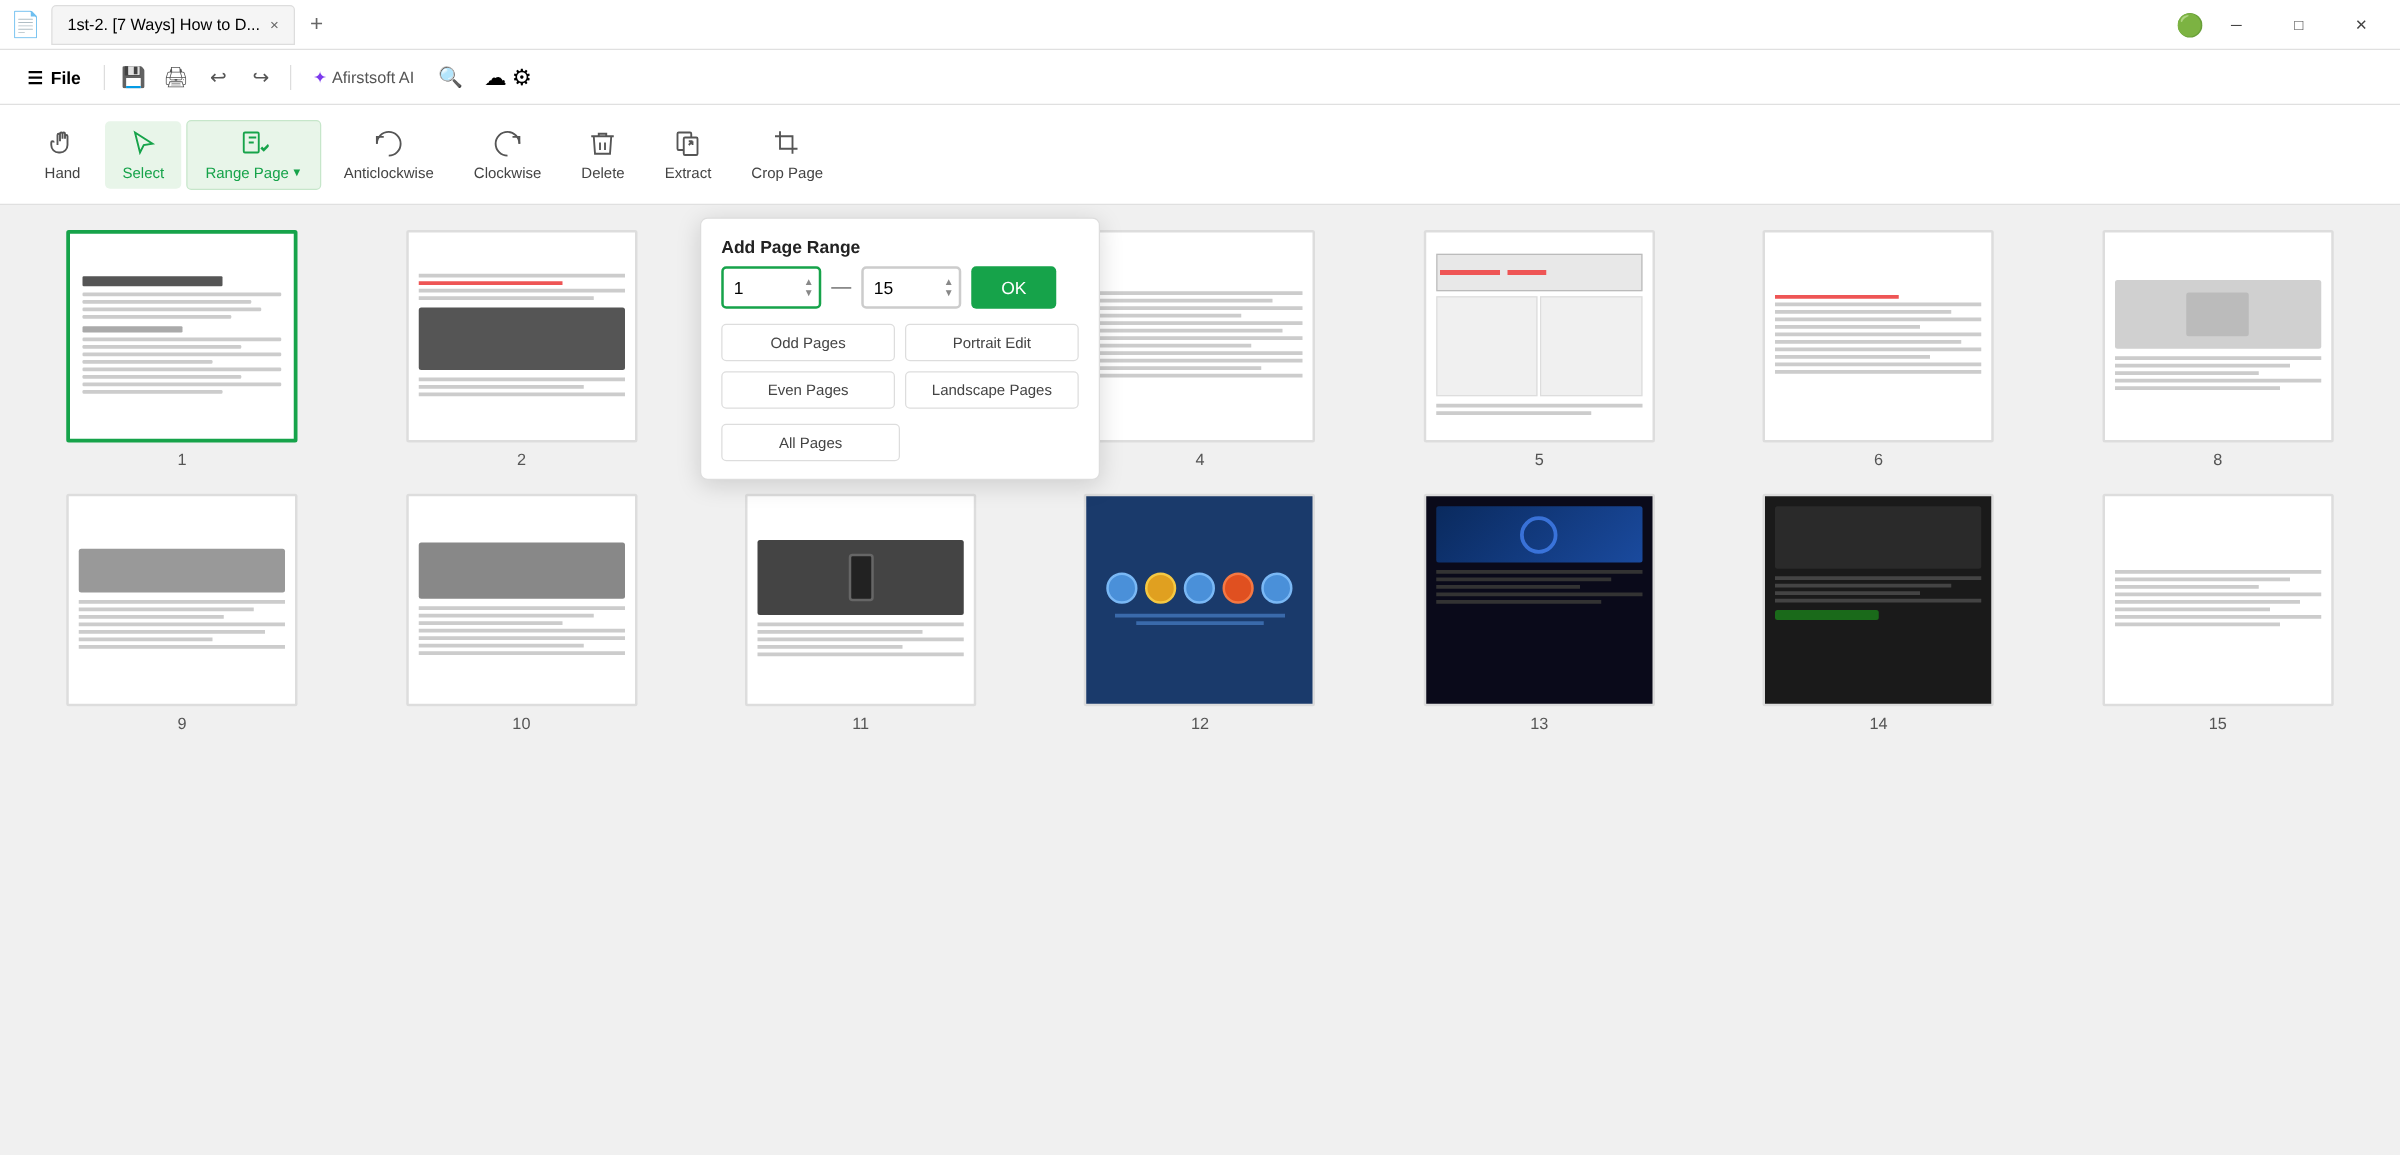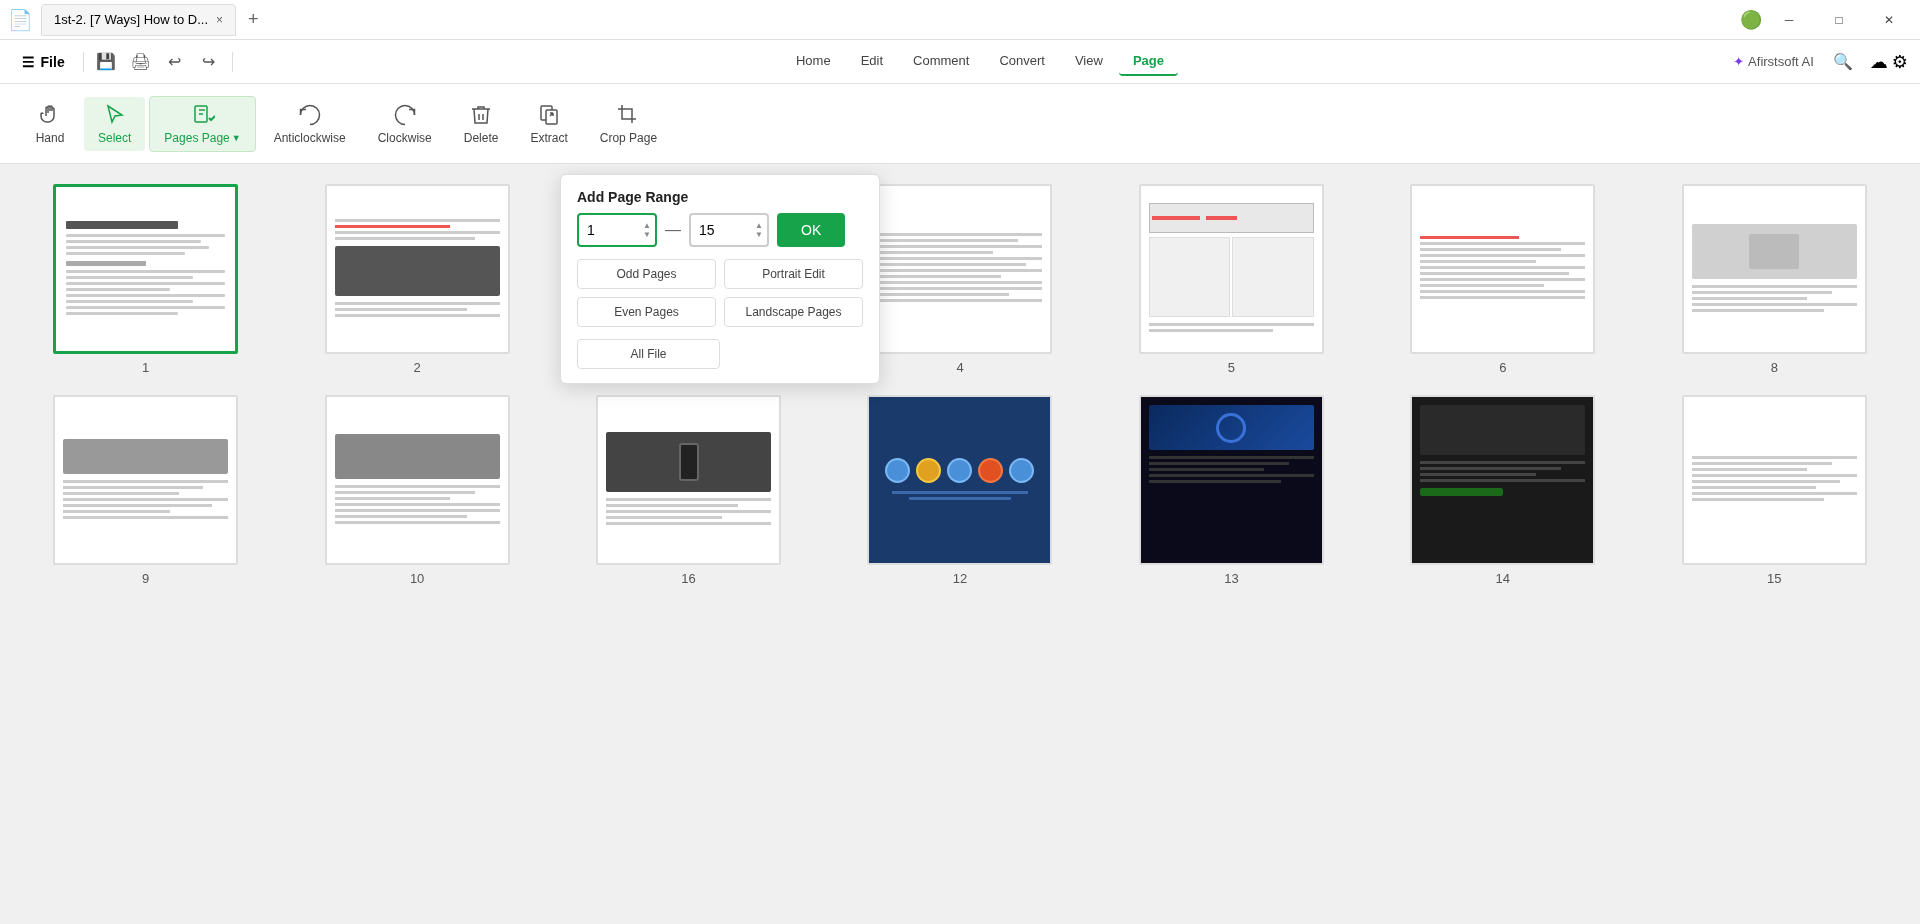--- a/index.html
+++ b/index.html
@@ -244,28 +244,20 @@
     <span>☰</span>
     <span>File</span>
   </div>
   <div class="menu-divider-v"></div>
   <div class="menu-icon-btn">💾</div>
   <div class="menu-icon-btn">🖨</div>
   <div class="menu-icon-btn">↩</div>
   <div class="menu-icon-btn">↪</div>
   <div class="menu-divider-v"></div>
 
-  <div style="flex:1; display:flex; justify-content:center; gap:2px;">
-    <div class="nav-tab">Home</div>
-    <div class="nav-tab">Edit</div>
-    <div class="nav-tab">Comment</div>
-    <div class="nav-tab">Convert</div>
-    <div class="nav-tab">View</div>
-    <div class="nav-tab active">Page</div>
-  </div>
 
   <div class="ai-btn">
     <span style="color:#7c3aed;">✦</span>
     <span>Afirstsoft AI</span>
   </div>
   <div class="search-icon-btn">🔍</div>
   <div style="display:flex;gap:4px;margin-left:8px;">
     <span style="font-size:18px;">☁</span>
     <span style="font-size:18px; cursor:pointer;">⚙</span>
   </div>
@@ -287,21 +279,21 @@
     <span>Select</span>
   </div>
 
   <div class="tool-btn-select-page">
     <svg width="24" height="24" viewBox="0 0 24 24" fill="none" stroke="#16a34a" stroke-width="1.5">
       <rect x="4" y="3" width="12" height="16" rx="1"></rect>
       <path d="M8 7h6M8 11h4"></path>
       <path d="M18 15l2 2 4-4" stroke="#16a34a" stroke-width="2"></path>
     </svg>
     <div style="display:flex;align-items:center;gap:2px;">
-      <span>Pages Page</span>
+      <span>Range Page</span>
       <span style="font-size:9px;">▼</span>
     </div>
   </div>
 
   <div class="tool-btn">
     <svg viewBox="0 0 24 24" fill="none" stroke="#555" stroke-width="1.5">
       <path d="M2.5 12A9.5 9.5 0 1 1 12 21.5"></path>
       <path d="M2.5 12V6.5H8"></path>
     </svg>
     <span>Anticlockwise</span>
@@ -513,21 +505,21 @@
           <div style="height:60px;background:#444;margin-bottom:6px;border-radius:2px;display:flex;align-items:center;justify-content:center;">
             <div style="width:20px;height:38px;background:#222;border-radius:3px;border:2px solid #666;"></div>
           </div>
           <div style="height:3px;background:#ccc;margin-bottom:3px;"></div>
           <div style="height:3px;background:#ccc;margin-bottom:3px;width:80%;"></div>
           <div style="height:3px;background:#ccc;margin-bottom:3px;"></div>
           <div style="height:3px;background:#ccc;margin-bottom:3px;width:70%;"></div>
           <div style="height:3px;background:#ccc;margin-bottom:3px;"></div>
         </div>
       </div>
-      <span class="page-num">16</span>
+      <span class="page-num">11</span>
     </div>
 
     <div class="page-thumb">
       <div class="page-thumb-img" style="background:#1a3a6b;">
         <div style="width:100%;height:100%;display:flex;flex-direction:column;align-items:center;justify-content:center;padding:6px;">
           <div style="display:flex;gap:6px;margin-bottom:8px;flex-wrap:wrap;justify-content:center;">
             <div style="width:25px;height:25px;border-radius:50%;background:#4a90d9;border:2px solid #7ab8f5;"></div>
             <div style="width:25px;height:25px;border-radius:50%;background:#e0a020;border:2px solid #f5c842;"></div>
             <div style="width:25px;height:25px;border-radius:50%;background:#4a90d9;border:2px solid #7ab8f5;"></div>
             <div style="width:25px;height:25px;border-radius:50%;background:#e05020;border:2px solid #f57842;"></div>
@@ -615,17 +607,17 @@
       </div>
 
 
       <div class="suggestion-grid">
         <button class="suggestion-btn">Odd Pages</button>
         <button class="suggestion-btn">Portrait Edit</button>
         <button class="suggestion-btn">Even Pages</button>
         <button class="suggestion-btn">Landscape Pages</button>
       </div>
       <div style="padding:0 16px 14px;">
-        <button class="suggestion-btn" style="width:50%;">All File</button>
+        <button class="suggestion-btn" style="width:50%;">All Pages</button>
       </div>
     </div>
   </div>
 </div>
 
 </body></html>

